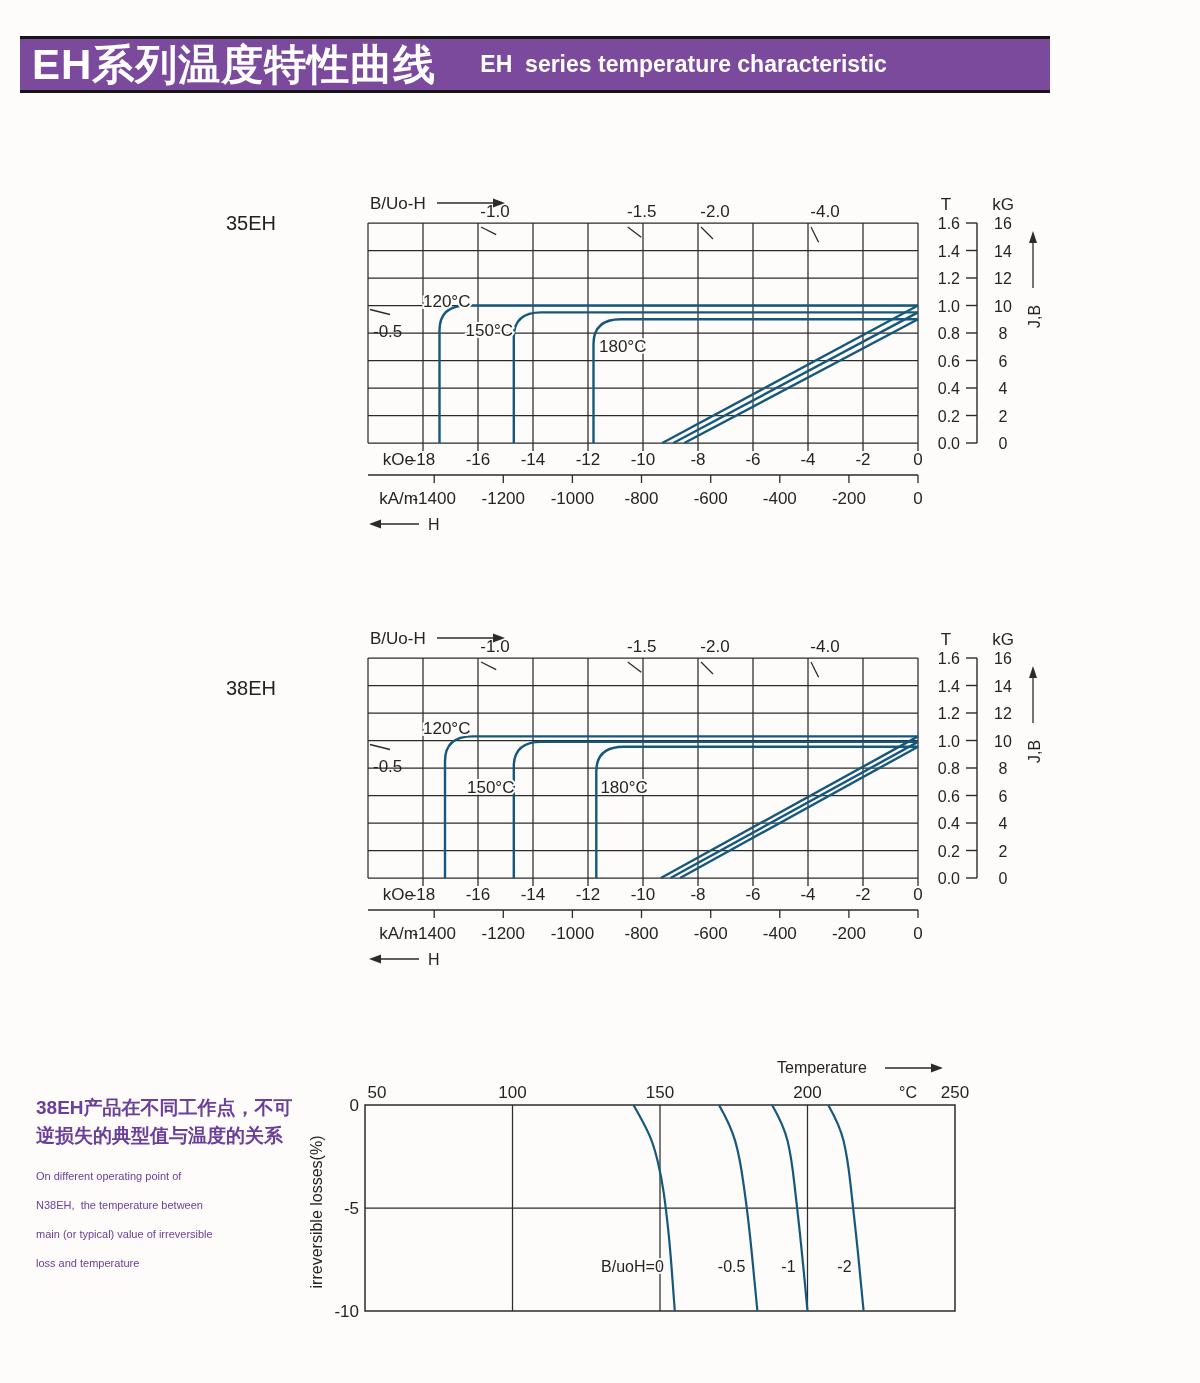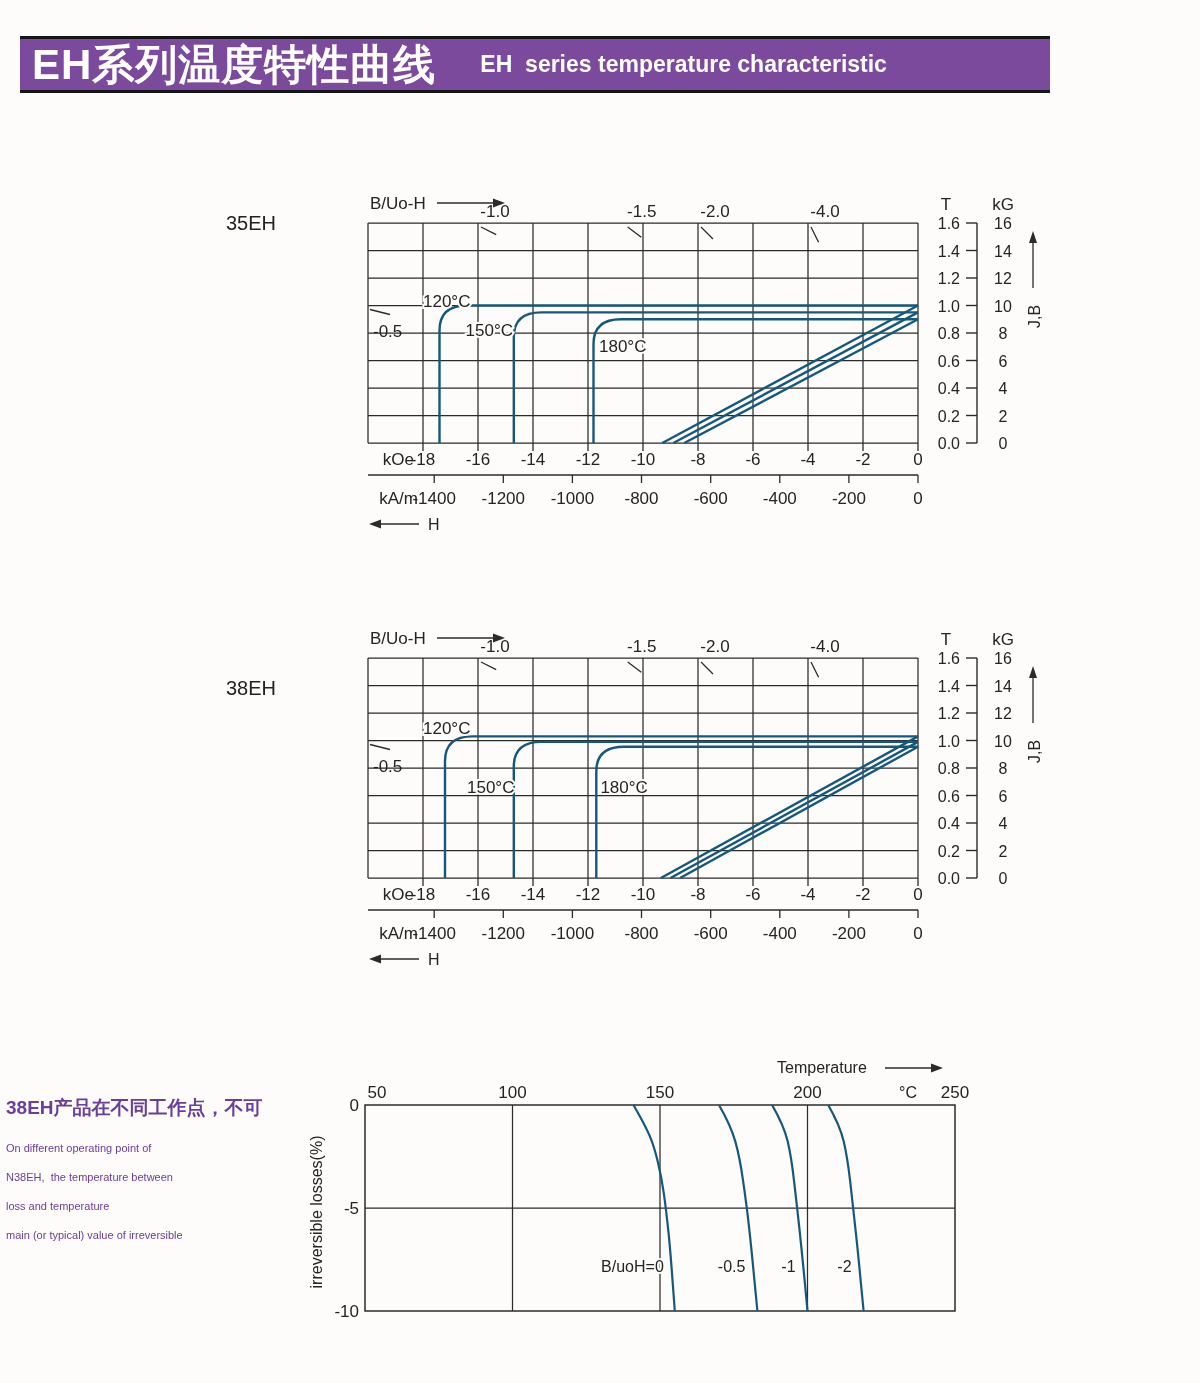--- a/index.html
+++ b/index.html
@@ -7,21 +7,21 @@
         font-family:"Liberation Sans",sans-serif;color:#242424;}
   .banner{position:absolute;left:20px;top:36px;width:1030px;height:51px;
           background:#7b4a9c;border-top:3px solid #161616;border-bottom:3px solid #161616;
           display:flex;align-items:center;}
   .banner .zh{font-size:42px;font-weight:bold;color:#ffffff;margin-left:12px;letter-spacing:1px;white-space:pre;}
   .banner .en{font-size:23px;font-weight:bold;color:#ffffff;margin-left:44px;white-space:pre;}
   .chart-title{position:absolute;font-size:20px;color:#222;}
   .svg-wrap{position:absolute;}
   svg text{fill:#242424;font-family:"Liberation Sans",sans-serif;}
   .halo{paint-order:stroke;stroke:#fdfcfa;stroke-width:4px;}
-  .notes{position:absolute;left:6px;top:1094px;width:300px;}
+  .notes{position:absolute;left:36px;top:1094px;width:300px;}
   .note-zh{font-size:19px;font-weight:bold;color:#6a3e99;line-height:28px;white-space:pre;}
   .note-en{font-size:11px;color:#6a3e99;line-height:29px;white-space:pre;}
   .note-gap{height:12px;}
 </style>
 </head>
 <body>
 
 <div class="page">
 
   <div class="banner">
@@ -359,20 +359,21 @@
         </g>
         <g>
           <path d="M 548.2 65 Q 560 85.6 563.6 101.1 Q 567.3 116.5 570.3 142.3 Q 573.2 168 575.4 188.6 Q 577.7 209.2 580.6 240.1 L 583.6 271" fill="none" stroke="#16587c" stroke-width="2.2"></path>
           <text x="571.6" y="231.8" text-anchor="end" font-size="16" class="halo">-2</text>
         </g>
       </svg>
   </div>
 
   <div class="notes">
     <div class="note-zh">38EH产品在不同工作点，不可</div>
+    <div class="note-zh">逆损失的典型值与温度的关系</div>
     <div class="note-gap"></div>
     <div class="note-en">On different operating point of</div>
     <div class="note-en">N38EH,  the temperature between</div>
+    <div class="note-en">main (or typical) value of irreversible</div>
     <div class="note-en">loss and temperature</div>
-    <div class="note-en">main (or typical) value of irreversible</div>
   </div>
 
 </div>
 
 </body></html>

